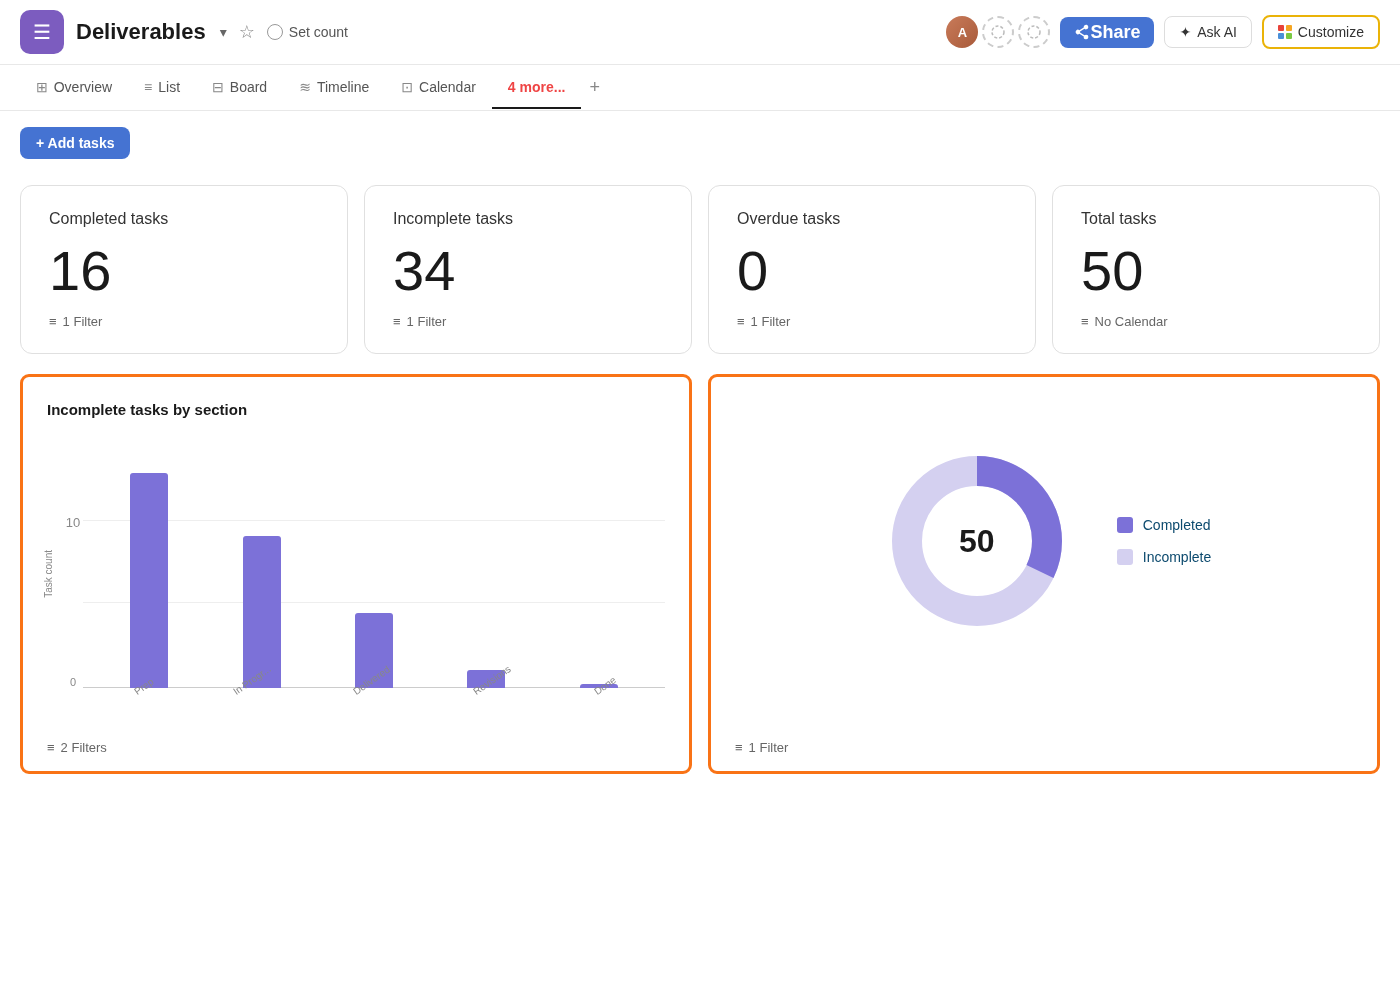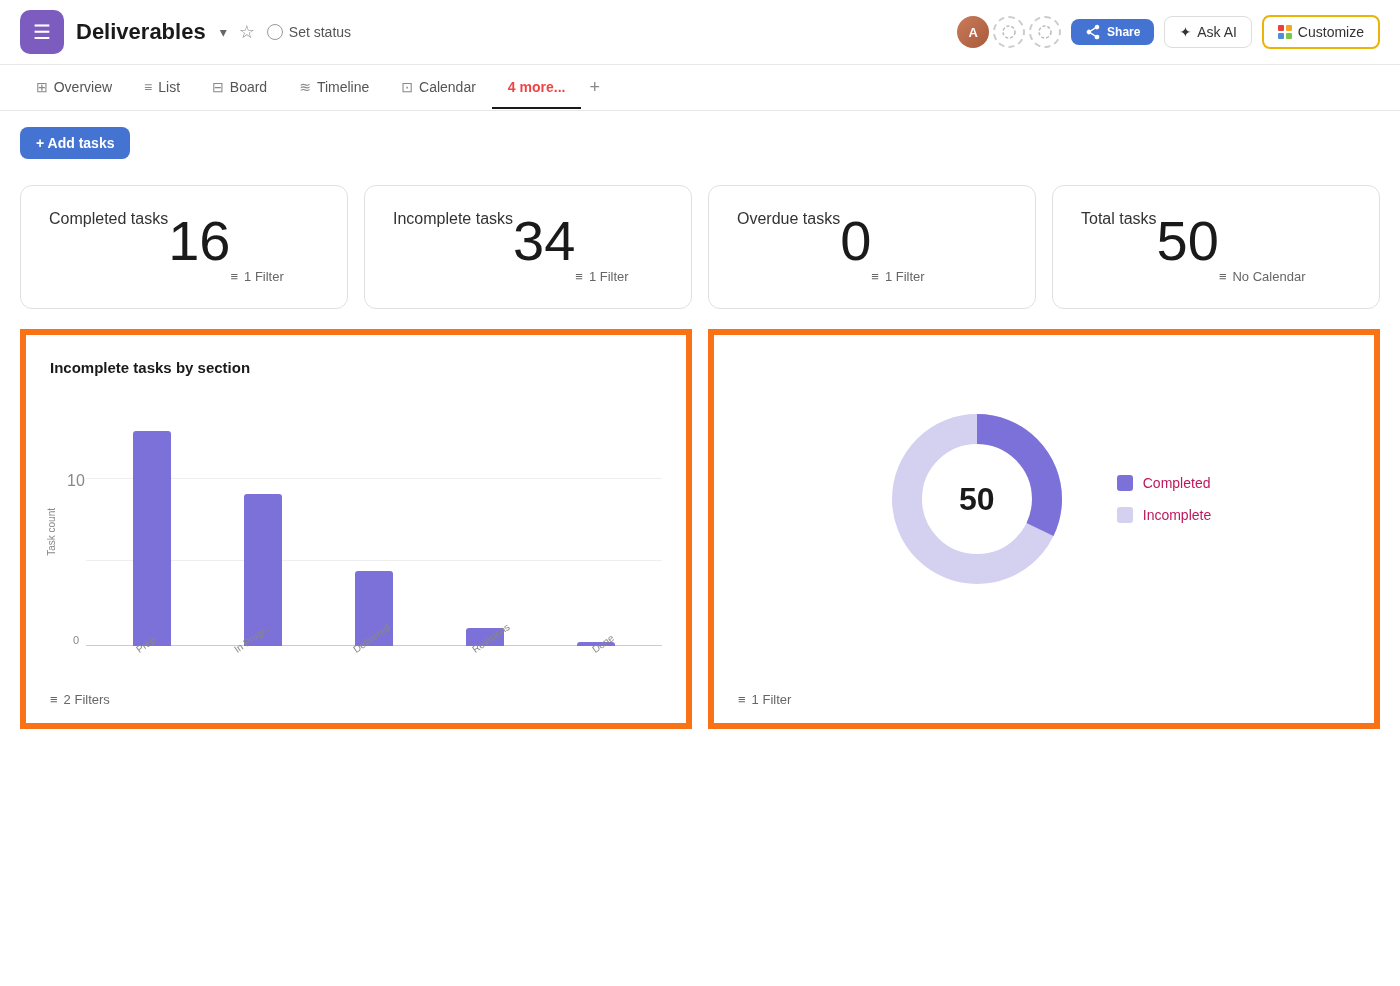--- a/index.html
+++ b/index.html
@@ -10,60 +10,60 @@
     .header-left { display: flex; align-items: center; gap: 12px; }
     .menu-icon { width: 44px; height: 44px; background: #7c5cbf; border-radius: 10px; display: flex; align-items: center; justify-content: center; cursor: pointer; flex-shrink: 0; }
     .menu-icon span { color: white; font-size: 20px; line-height: 1; }
     .project-title { font-size: 22px; font-weight: 700; color: #1a1a1a; text-align: right; }
     .title-caret { color: #666; font-size: 14px; margin-left: 2px; cursor: pointer; }
     .star-btn { background: none; border: none; cursor: pointer; color: #888; font-size: 18px; }
     .status-btn { display: flex; align-items: center; gap: 6px; background: none; border: none; cursor: pointer; color: #555; font-size: 14px; }
     .status-circle { width: 16px; height: 16px; border-radius: 50%; border: 1.5px solid #999; }
     .header-right { display: flex; align-items: center; gap: 10px; }
     .avatars { display: flex; align-items: center; gap: 4px; }
-    .share-btn { display: flex; align-items: center; gap: 6px; background: #4573d2; color: white; border: none; border-radius: 8px; padding: 5px 14px; font-size: 12px; font-weight: 600; cursor: pointer; }
+    .share-btn { display: flex; align-items: center; background: #4573d2; color: white; border: none; border-radius: 8px; padding: 5px 14px; font-size: 18px; font-weight: 600; cursor: pointer; }
     .ask-ai-btn { display: flex; align-items: center; gap: 6px; background: none; border: 1px solid #ddd; border-radius: 8px; padding: 7px 14px; font-size: 14px; color: #333; cursor: pointer; }
     .customize-btn { display: flex; align-items: center; gap: 6px; background: none; border: 2px solid #eab308; border-radius: 8px; padding: 7px 14px; font-size: 14px; color: #333; cursor: pointer; }
 
     
     .nav-tabs { display: flex; align-items: center; gap: 0; padding: 0 20px; border-bottom: 1px solid #e8e8e8; }
     .nav-tab { display: flex; align-items: center; gap: 6px; padding: 12px 16px; font-size: 14px; color: #555; cursor: pointer; border-bottom: 2px solid transparent; white-space: nowrap; }
     .nav-tab.active { color: #ef4444; font-weight: 600; border-bottom: 2px solid #1a1a1a; }
     .nav-tab-icon { font-size: 14px; color: #888; }
     .add-tab { background: none; border: none; cursor: pointer; font-size: 18px; color: #888; padding: 12px 8px; }
 
     
     .toolbar { padding: 16px 20px; }
     .add-chart-btn { display: flex; align-items: center; gap: 6px; background: #4573d2; color: white; border: none; border-radius: 8px; padding: 8px 16px; font-size: 14px; font-weight: 600; cursor: pointer; }
 
     
     .main { padding: 10px 20px 30px; }
 
     
     .stat-cards { display: grid; grid-template-columns: repeat(4, 1fr); gap: 16px; margin-bottom: 20px; }
-    .stat-card { background: #fff; border: 1px solid #e0e0e0; border-radius: 12px; padding: 24px 28px; display: flex; flex-direction: row; align-items: flex-start; }
+    .stat-card { background: #fff; border: 1px solid #e0e0e0; border-radius: 12px; padding: 24px 28px; display: flex; flex-direction: column; align-items: flex-start; }
     .stat-card-title { font-size: 16px; color: #333; margin-bottom: 12px; }
     .stat-card-value { font-size: 56px; font-weight: 300; color: #1a1a1a; line-height: 1.1; margin-bottom: 12px; }
     .stat-card-filter { display: flex; align-items: center; gap: 6px; font-size: 13px; color: #666; cursor: pointer; margin-top: auto; }
 
     
     .charts-row { display: grid; grid-template-columns: 1fr 1fr; gap: 16px; }
-    .chart-card { background: #fff; border: 6px solid #f97316; border-radius: 0; padding: 24px; min-height: 400px; position: relative; }
+    .chart-card { background: #fff; border: 3px solid #f97316; border-radius: 9px; padding: 24px; min-height: 400px; position: relative; }
     .chart-title { font-size: 15px; font-weight: 600; color: #1a1a1a; margin-bottom: 20px; }
     .chart-footer { position: absolute; bottom: 16px; left: 24px; display: flex; align-items: center; gap: 6px; font-size: 13px; color: #666; }
 
     
     .bar-chart-area { display: flex; height: 280px; position: relative; }
 
     
     .donut-area { display: flex; align-items: center; justify-content: center; gap: 40px; height: 280px; }
     .donut-wrapper { position: relative; width: 200px; height: 200px; }
     .donut-center { position: absolute; top: 50%; left: 50%; transform: translate(-50%, -50%); font-size: 32px; font-weight: 700; color: #1a1a1a; }
     .donut-legend { display: flex; flex-direction: column; gap: 16px; }
-    .legend-item { display: flex; align-items: center; gap: 10px; font-size: 14px; color: #be185d; }
+    .legend-item { display: flex; align-items: center; gap: 10px; font-size: 14px; color: #0c4a6e; }
     .legend-swatch { width: 16px; height: 16px; border-radius: 3px; }
 
     
     .avatar-photo { width: 32px; height: 32px; border-radius: 50%; background: linear-gradient(135deg, #c97b5a 0%, #a85a3a 100%); display: flex; align-items: center; justify-content: center; color: white; font-size: 13px; font-weight: 600; }
     .avatar-dash { width: 32px; height: 32px; border-radius: 50%; border: 2px dashed #ccc; display: flex; align-items: center; justify-content: center; color: #bbb; font-size: 14px; }
 
     .purple-dot { width: 9px; height: 9px; background: #7c5cbf; border-radius: 50%; position: relative; top: -14px; right: -4px; }
   </style>
 </head>
 <body>
@@ -71,21 +71,21 @@
 <div class="header">
   <div class="header-left">
     <div class="menu-icon">
       <span>☰</span>
     </div>
     <span class="project-title">Deliverables</span>
     <span class="title-caret">▾</span>
     <button class="star-btn">☆</button>
     <button class="status-btn">
       <span class="status-circle"></span>
-      <span>Set status</span>
+      <span>Set count</span>
     </button>
   </div>
   <div class="header-right">
     <div class="avatars">
       <div class="avatar-photo">A</div>
       <div class="avatar-dash">
         <svg width="14" height="14" viewBox="0 0 14 14" fill="none">
             <circle cx="7" cy="7" r="6" stroke="#bbb" stroke-width="1.5" stroke-dasharray="3 2"></circle>
           </svg>
       </div>
@@ -192,21 +192,21 @@
 
   <div class="charts-row">
 
     <div class="chart-card">
       <div class="chart-title">Incomplete tasks by section</div>
       <div class="bar-chart-area">
 
         <div style="display:flex;flex-direction:column;align-items:center;width:36px;position:relative;padding-bottom:30px;justify-content:space-between;padding-top:4px;">
           <span style="font-size:10px;color:#888;writing-mode:vertical-lr;transform:rotate(180deg);position:absolute;left:-4px;top:40%;white-space:nowrap;">Task count</span>
           <span style="font-size:11px;color:#888;margin-left:16px;"></span>
-          <span style="font-size:16px;color:#888;margin-left:16px;">10</span>
+          <span style="font-size:13px;color:#888;margin-left:16px;">10</span>
           <span style="font-size:11px;color:#888;margin-left:16px;"></span>
           <span style="font-size:11px;color:#888;margin-left:16px;">0</span>
         </div>
 
         <div style="flex:1;position:relative;">
 
           <div style="position:absolute;top:0;left:0;right:0;bottom:30px;border-bottom:1px solid #ccc;">
             <div style="position:absolute;top:33%;left:0;right:0;border-top:1px solid #eee;"></div>
             <div style="position:absolute;top:66%;left:0;right:0;border-top:1px solid #eee;"></div>
           </div>

